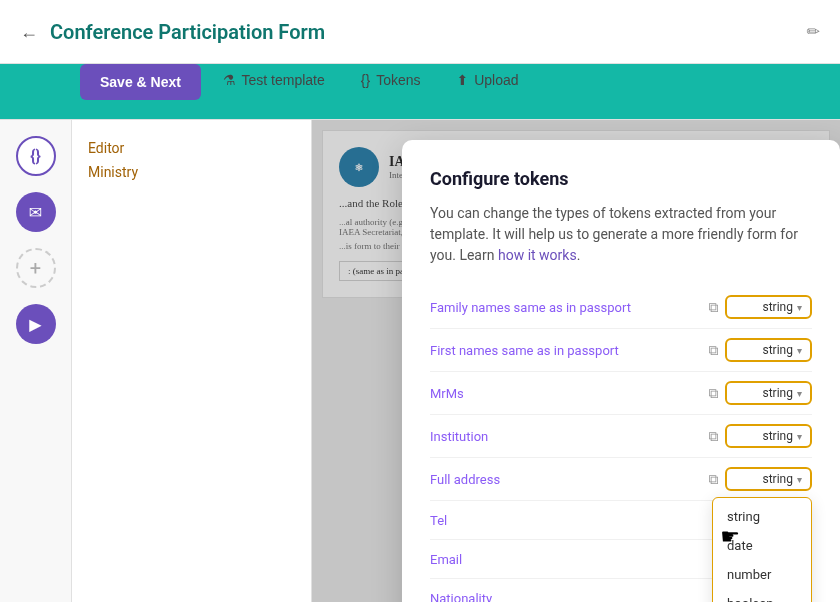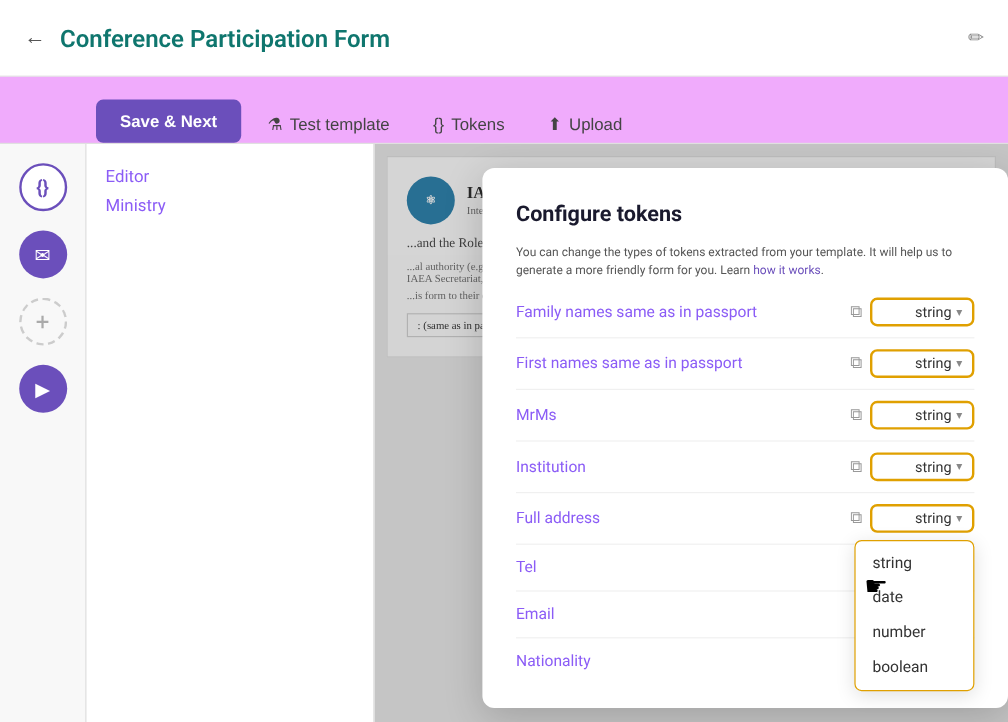--- a/index.html
+++ b/index.html
@@ -35,25 +35,25 @@
       flex: 1;
     }
     .edit-icon {
       color: #888;
       font-size: 16px;
       cursor: pointer;
     }
 
     
     .toolbar {
-      background: #f0abfc;
+      background: #14b8a6;
       border-bottom: 1px solid #e0e0e0;
       height: 56px;
       display: flex;
-      align-items: flex-end;
+      align-items: flex-start;
       padding: 0 20px 0 80px;
       gap: 8px;
     }
     .btn-primary {
       background: #6b4fbb;
       color: #fff;
       border: none;
       border-radius: 6px;
       padding: 10px 20px;
       font-size: 14px;
@@ -136,21 +136,21 @@
     }
     .panel-title {
       font-size: 14px;
       font-weight: 600;
       color: #6b4fbb;
       margin-bottom: 12px;
     }
     .panel-nav-item {
       display: block;
       font-size: 14px;
-      color: #8b5cf6;
+      color: #a16207;
       padding: 4px 0;
       cursor: pointer;
       text-decoration: none;
     }
 
     
     .content-area {
       flex: 1;
       background: #e8e8e8;
       overflow: hidden;
@@ -189,23 +189,23 @@
       position: relative;
     }
 
     .modal-title {
       font-size: 18px;
       font-weight: 700;
       color: #1a1a2e;
       margin-bottom: 14px;
     }
     .modal-desc {
-      font-size: 10px;
+      font-size: 14px;
       color: #555;
-      margin-bottom: 6px;
+      margin-bottom: 20px;
       line-height: 1.5;
     }
     .modal-desc a {
       color: #6b4fbb;
       text-decoration: none;
     }
 
     
     .token-list {
       display: flex;

